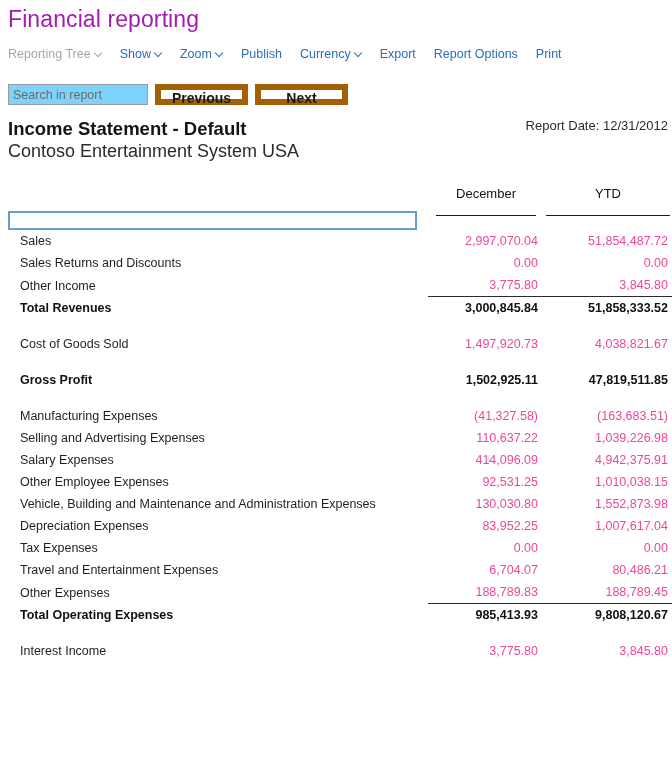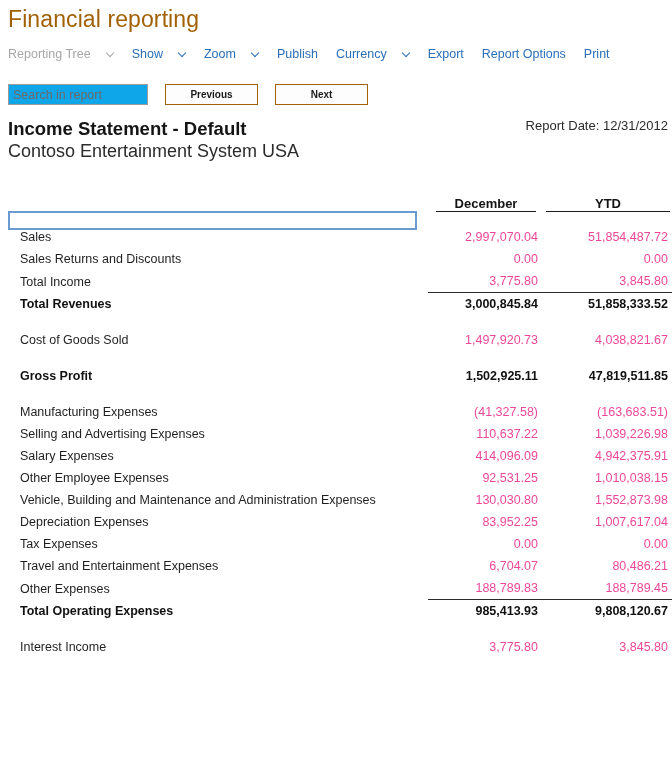--- a/index.html
+++ b/index.html
@@ -17,21 +17,21 @@
     overflow: hidden;
   }
 
   
   .app-title {
     position: absolute;
     left: 8px;
     top: 4px;
     font-size: 23px;
     font-weight: 400;
-    color: #a16207;
+    color: #a21caf;
     letter-spacing: 0.1px;
     line-height: 30px;
     white-space: nowrap;
   }
 
   
   .cmdbar {
     position: absolute;
     left: 8px;
     top: 44px;
@@ -42,21 +42,21 @@
     white-space: nowrap;
   }
   .cmd {
     font-size: 12.5px;
     color: #2a6fb8;
     line-height: 20px;
     padding: 0 9px;
     cursor: pointer;
     display: inline-flex;
     align-items: center;
-    gap: 16px;
+    gap: 4px;
   }
   .cmd:first-child { padding-left: 0; }
   .cmd.disabled { color: #a6a6a6; cursor: default; }
   .caret {
     display: inline-block;
     width: 7px;
     height: 7px;
     position: relative;
     top: -1px;
   }
@@ -77,36 +77,36 @@
     top: 84px;
     height: 21px;
     display: flex;
     align-items: stretch;
     gap: 0;
   }
   .search-input {
     width: 140px;
     height: 21px;
     border: 1px solid #9b9b9b;
-    background: #0ea5e9;
+    background: #7dd3fc;
     font-family: "Liberation Sans", sans-serif;
     font-size: 12.5px;
     color: #1a1a1a;
     padding: 0 4px;
     outline: none;
   }
   .search-input::placeholder { color: #6b6b6b; opacity: 1; }
   .nav-btn {
     height: 21px;
     width: 93px;
-    margin-left: 17px;
-    border: 1px solid #a16207;
+    margin-left: 7px;
+    border: 6px solid #a16207;
     background: #fdfdfd;
     font-family: "Liberation Sans", sans-serif;
-    font-size: 10px;
+    font-size: 14px;
     font-weight: 700;
     color: #1a1a1a;
     cursor: pointer;
     padding: 0;
   }
 
   
   .report-title {
     position: absolute;
     left: 8px;
@@ -182,23 +182,22 @@
     font-weight: 700;
     font-size: 13px;
     color: #141414;
     text-align: center;
     padding-bottom: 4px;
     height: 26px;
   }
   th.hdr .ul {
     display: block;
     border-bottom: 1.5px solid #1a1a1a;
-    padding-bottom: 0;
+    padding-bottom: 14px;
     margin: 0 2px 0 8px;
-    font-weight: bold;
   }
 
   
   tr.total .lbl, tr.total .num { font-weight: 700; color: #111; }
 
   
   tr.ruled td.num { border-bottom: 1.2px solid #2a2a2a; }
 
   tr.spacer td { height: 14px; line-height: 14px; font-size: 0; }
   tr.row td { height: 22px; padding-left: 20px; }
@@ -288,21 +287,21 @@
           <td class="lbl">Sales</td>
           <td class="num dec">2,997,070.04</td>
           <td class="num ytd">51,854,487.72</td>
         </tr>
         <tr class="row">
           <td class="lbl">Sales Returns and Discounts</td>
           <td class="num dec">0.00</td>
           <td class="num ytd">0.00</td>
         </tr>
         <tr class="row ruled">
-          <td class="lbl">Total Income</td>
+          <td class="lbl">Other Income</td>
           <td class="num dec">3,775.80</td>
           <td class="num ytd">3,845.80</td>
         </tr>
         <tr class="row total">
           <td class="lbl">Total Revenues</td>
           <td class="num dec">3,000,845.84</td>
           <td class="num ytd">51,858,333.52</td>
         </tr>
         <tr class="spacer">
           <td></td>

